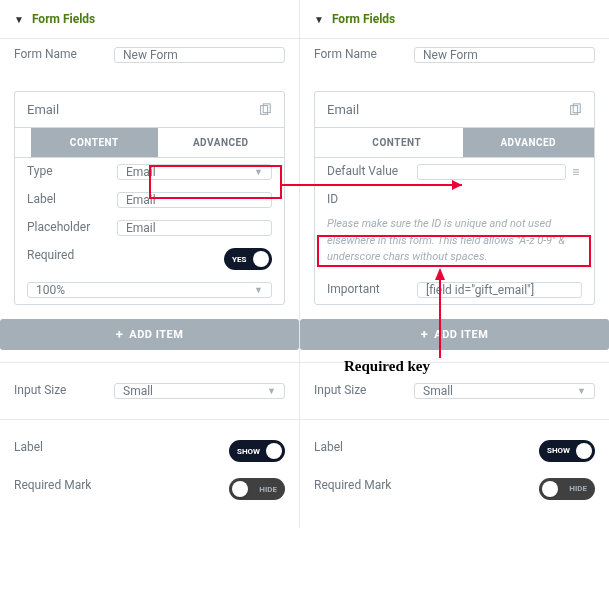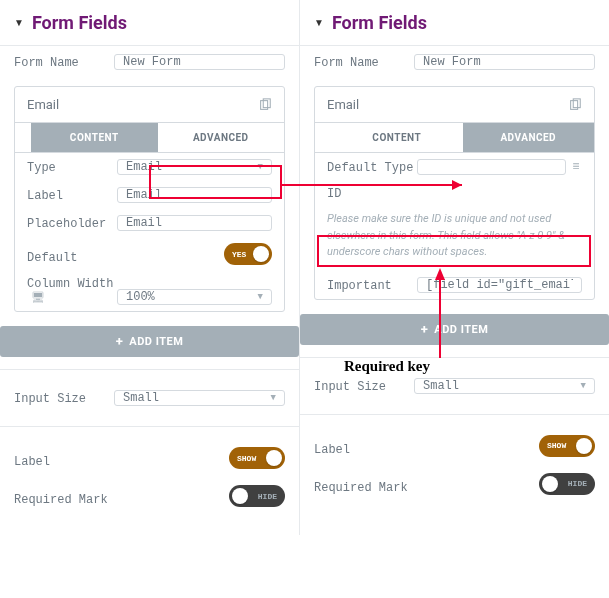--- a/index.html
+++ b/index.html
@@ -2,44 +2,44 @@
 <html><head>
 <meta charset="utf-8">
 <style>
   * { box-sizing: border-box; margin: 0; padding: 0; }
   body { font-family: -apple-system, BlinkMacSystemFont, "Segoe UI", Roboto, sans-serif; font-size: 12px; color: #6d7882; background: #fff; width: 609px; height: 598px; position: relative; }
   .panels { display: flex; }
   .panel { width: 300px; border-right: 1px solid #e6e9ec; padding-bottom: 20px; }
   .panel.right { width: 309px; border-right: none; }
   .section-header { display: flex; align-items: center; padding: 12px 14px; border-bottom: 1px solid #e6e9ec; }
   .caret { font-size: 10px; margin-right: 8px; color: #333; }
-  .section-title { font-weight: 700; font-size: 18px; color: #701a75; }
-  .row { display: flex; align-items: flex-end; padding: 8px 14px; font-family: Liberation Mono, monospace; }
+  .section-title { font-weight: 700; font-size: 12px; color: #4d7c0f; }
+  .row { display: flex; align-items: flex-start; padding: 8px 14px; }
   .row .lab { flex: 0 0 100px; font-size: 12px; color: #6d7882; }
   .row .ctl { flex: 1; }
   input.txt, .select { width: 100%; height: 16px; border: 1px solid #d5dadf; border-radius: 3px; padding: 0 8px; font-size: 12px; color: #6d7882; background: #fff; font-family: inherit; }
   .select { display: flex; align-items: center; justify-content: space-between; cursor: pointer; }
   .chev { font-size: 9px; color: #a4afb7; }
-  .fieldbox { margin: 8px 14px 0 14px; border: 1px solid #d5dadf; border-radius: 3px; }
+  .fieldbox { margin: 20px 14px 0 14px; border: 1px solid #d5dadf; border-radius: 3px; }
   .fb-head { display: flex; align-items: center; justify-content: space-between; padding: 10px 12px; border-bottom: 1px solid #d5dadf; }
   .fb-title { font-size: 13px; color: #6d7882; }
   .copy-ic { width: 14px; height: 14px; display: block; }
   .tabs { display: flex; border-bottom: 1px solid #d5dadf; padding-left: 16px; }
   .tab { flex: 1; text-align: center; padding: 9px 0; font-size: 10px; font-weight: 700; letter-spacing: 0.5px; cursor: pointer; }
   .tab.active { background: #a4afb7; color: #fff; }
   .tab.inactive { background: #fff; color: #6d7882; }
   .fb-body .row { padding: 6px 12px; }
   .fb-body .row .lab { flex: 0 0 90px; }
   .help { font-style: italic; font-size: 11px; color: #a4afb7; padding: 4px 12px 10px 12px; line-height: 1.5; }
   .add-btn { display: flex; align-items: center; justify-content: center; margin: 14px auto 8px auto; background: #a4afb7; color: #fff; font-size: 11px; font-weight: 700; padding: 8px 18px; border-radius: 3px; cursor: pointer; letter-spacing: 0.5px; }
   .plus { margin-right: 6px; font-size: 13px; }
   .divider { height: 1px; background: #e6e9ec; margin: 12px 0; }
   .toggle { width: 56px; height: 22px; border-radius: 11px; position: relative; display: flex; align-items: center; font-size: 8px; font-weight: 700; color: #fff; }
   .toggle .knob { width: 16px; height: 16px; border-radius: 50%; background: #fff; position: absolute; top: 3px; box-shadow: 0 1px 2px rgba(0,0,0,0.2); }
-  .toggle.on { background: #a16207; justify-content: flex-start; padding-left: 8px; }
+  .toggle.on { background: #0f172a; justify-content: flex-start; padding-left: 8px; }
   .toggle.on .knob { right: 3px; }
   .toggle.off { background: #404040; justify-content: flex-end; padding-right: 8px; color: #a4afb7; }
   .toggle.off .knob { left: 3px; }
   .toggle.yes { width: 48px; }
   .devic { font-size: 11px; color: #a4afb7; margin-left: 4px; }
   .dbic { width: 14px; text-align: center; color: #a4afb7; margin-left: 4px; }
   .hl-red { border: 2px solid #e03; position: absolute; pointer-events: none; }
   .arrow-svg { position: absolute; pointer-events: none; }
   .ann-text { position: absolute; font-family: Georgia, serif; font-weight: 700; font-size: 15px; color: #000; }
   .shortcode { font-family: inherit; }
@@ -83,30 +83,29 @@
         </div>
         <div class="row">
           <div class="lab">Label</div>
           <div class="ctl"><input class="txt" value="Email" style=""></div>
         </div>
         <div class="row">
           <div class="lab">Placeholder</div>
           <div class="ctl"><input class="txt" value="Email" style=""></div>
         </div>
         <div class="row">
-          <div class="lab">Default</div>
+          <div class="lab">Required</div>
           <div class="ctl" style="display:flex;justify-content:flex-end">
               <div class="toggle on yes">
                 <span>YES</span>
                 <div class="knob"></div>
               </div>
             </div>
         </div>
         <div class="row">
-          <div class="lab"><span>Column Width</span><span class="devic">🖥</span></div>
           <div class="ctl">
               <div class="select">
                 <span>100%</span>
                 <span class="chev">▼</span>
               </div>
             </div>
         </div>
       </div>
     </div>
 
@@ -158,21 +157,21 @@
             <rect x="3" y="3" width="8" height="10" fill="none" stroke="#a4afb7" stroke-width="1.2"></rect>
             <rect x="6" y="1" width="8" height="10" fill="none" stroke="#a4afb7" stroke-width="1.2"></rect>
           </svg>
       </div>
       <div class="tabs">
         <div class="tab inactive">CONTENT</div>
         <div class="tab active">ADVANCED</div>
       </div>
       <div class="fb-body">
         <div class="row">
-          <div class="lab">Default Type</div>
+          <div class="lab">Default Value</div>
           <div class="ctl" style="display:flex;align-items:center">
               <input class="txt" value="" style="">
               <span class="dbic">≡</span>
             </div>
         </div>
         <div class="row">
           <div class="lab">ID</div>
         </div>
         <div class="help">Please make sure the ID is unique and not used elsewhere in this form. This field allows "A-z 0-9" &amp; underscore chars without spaces.</div>
         <div class="row">

